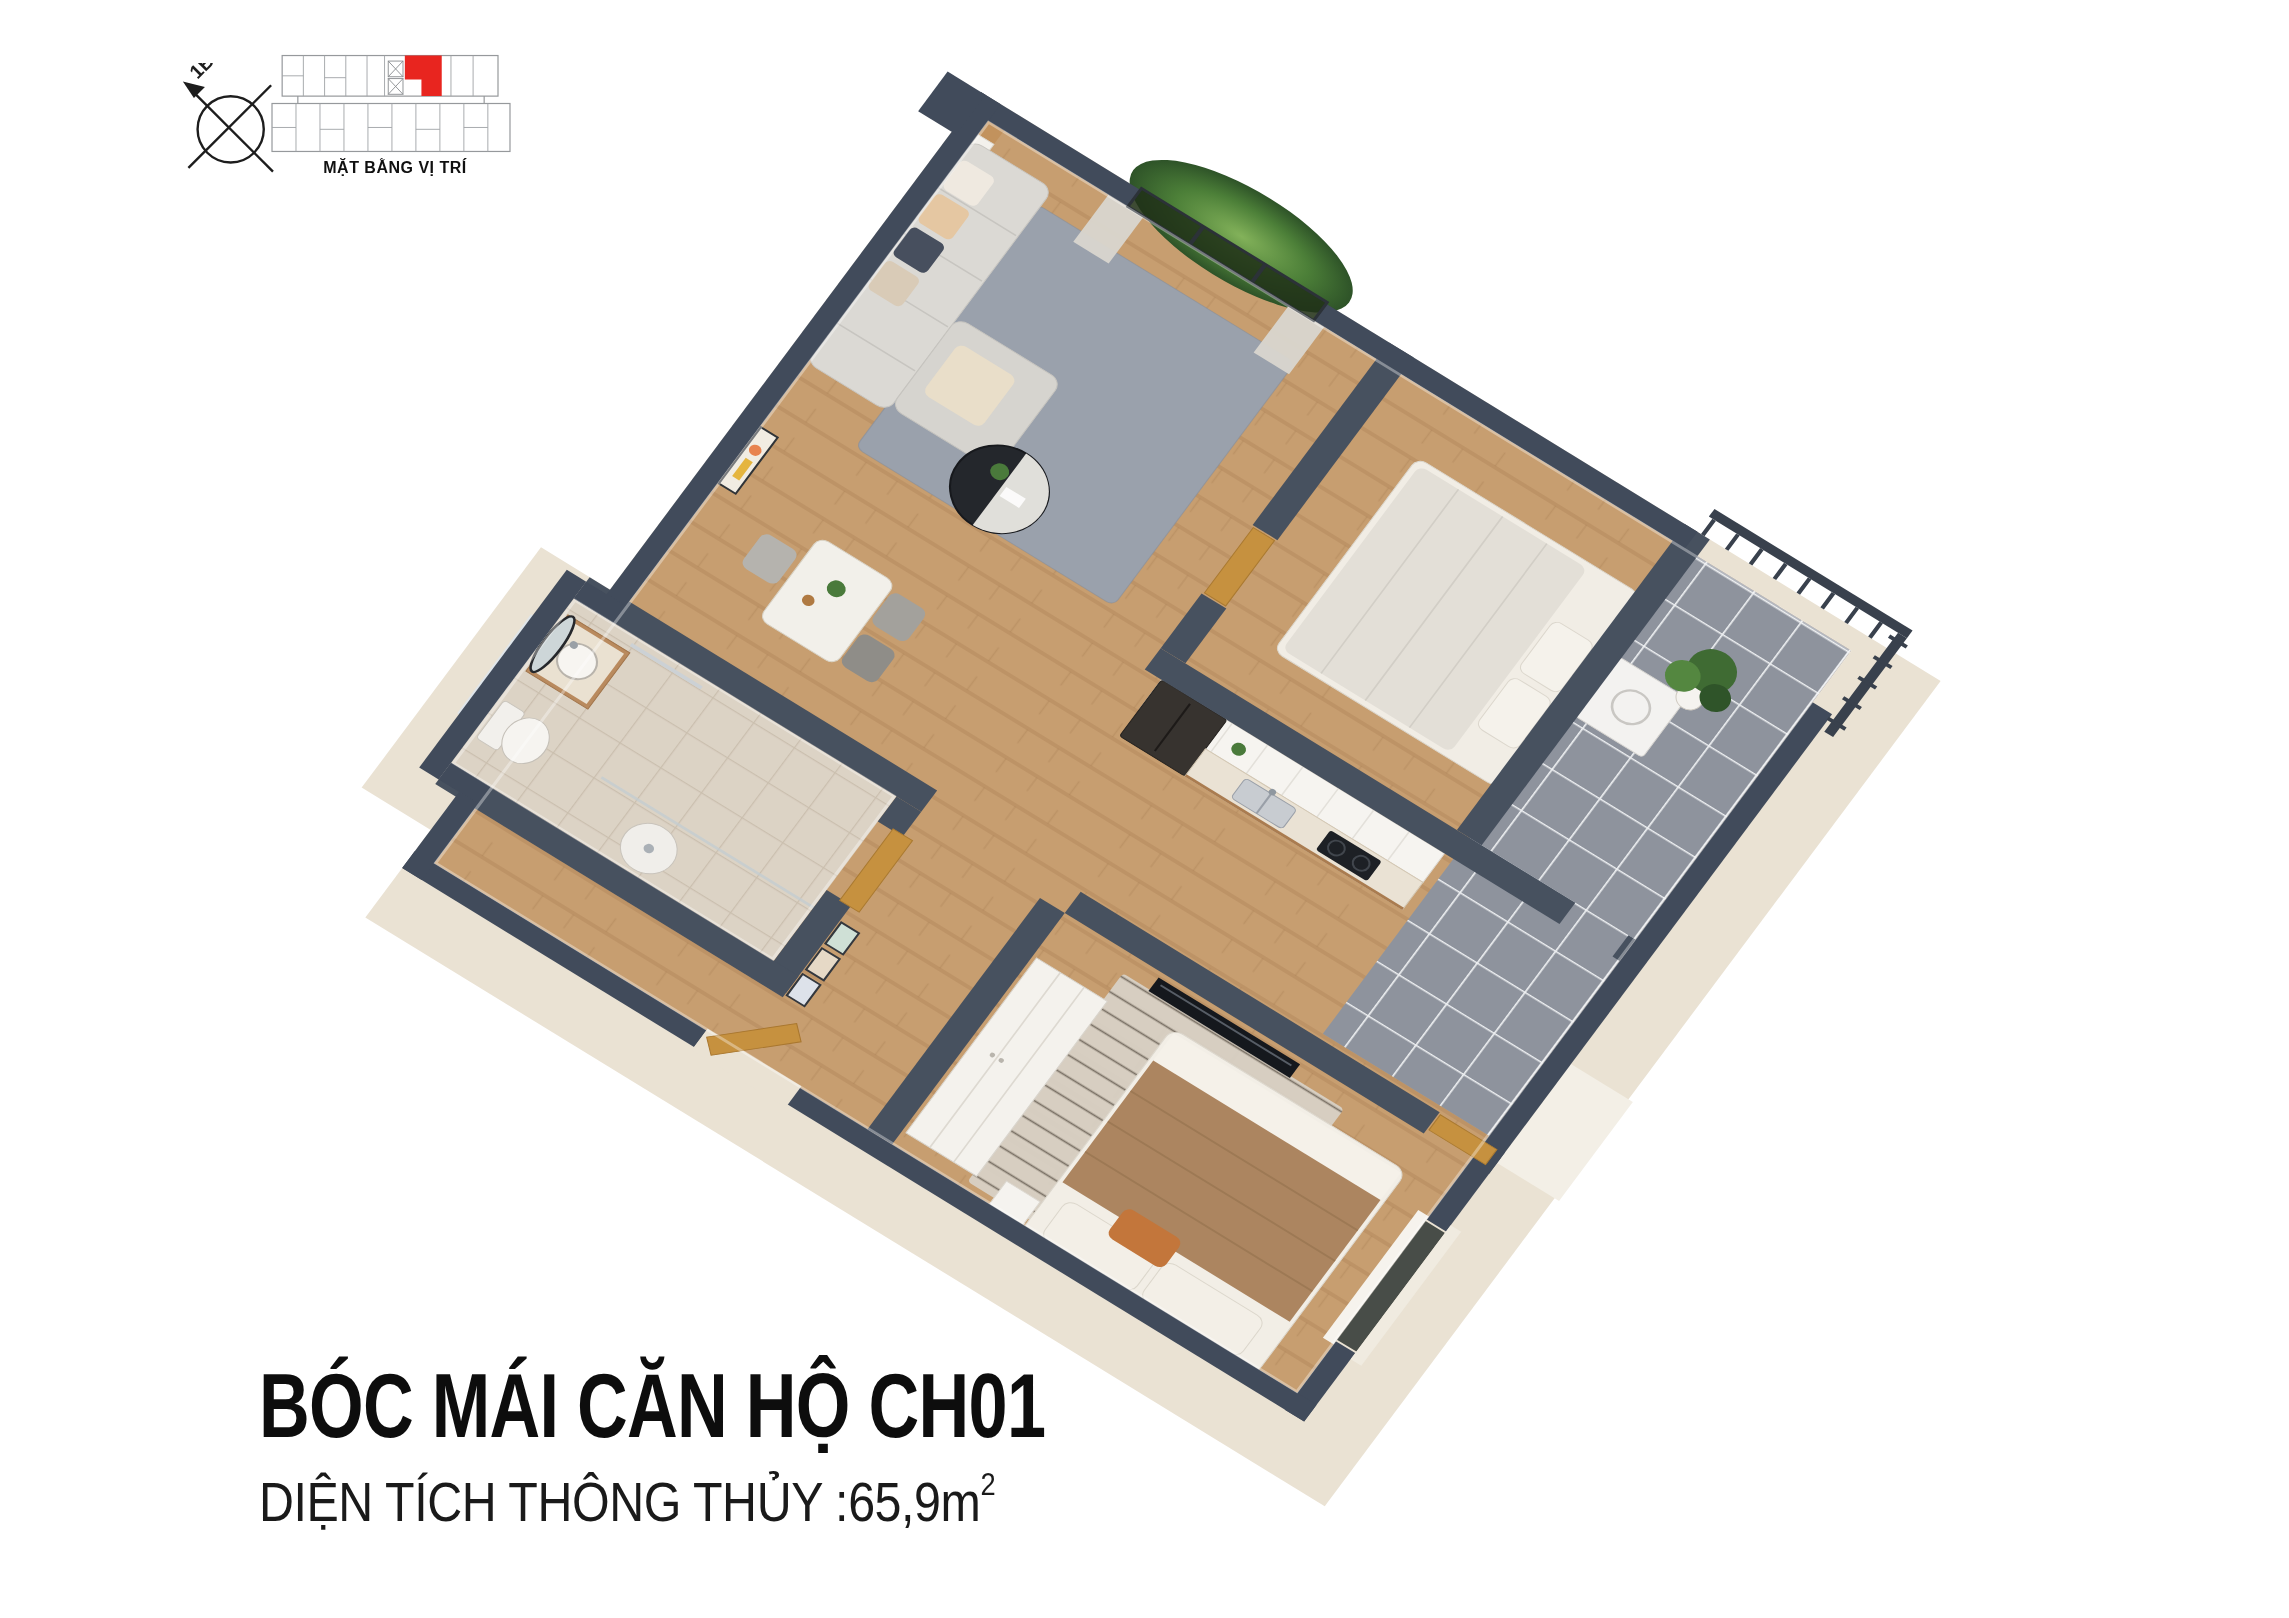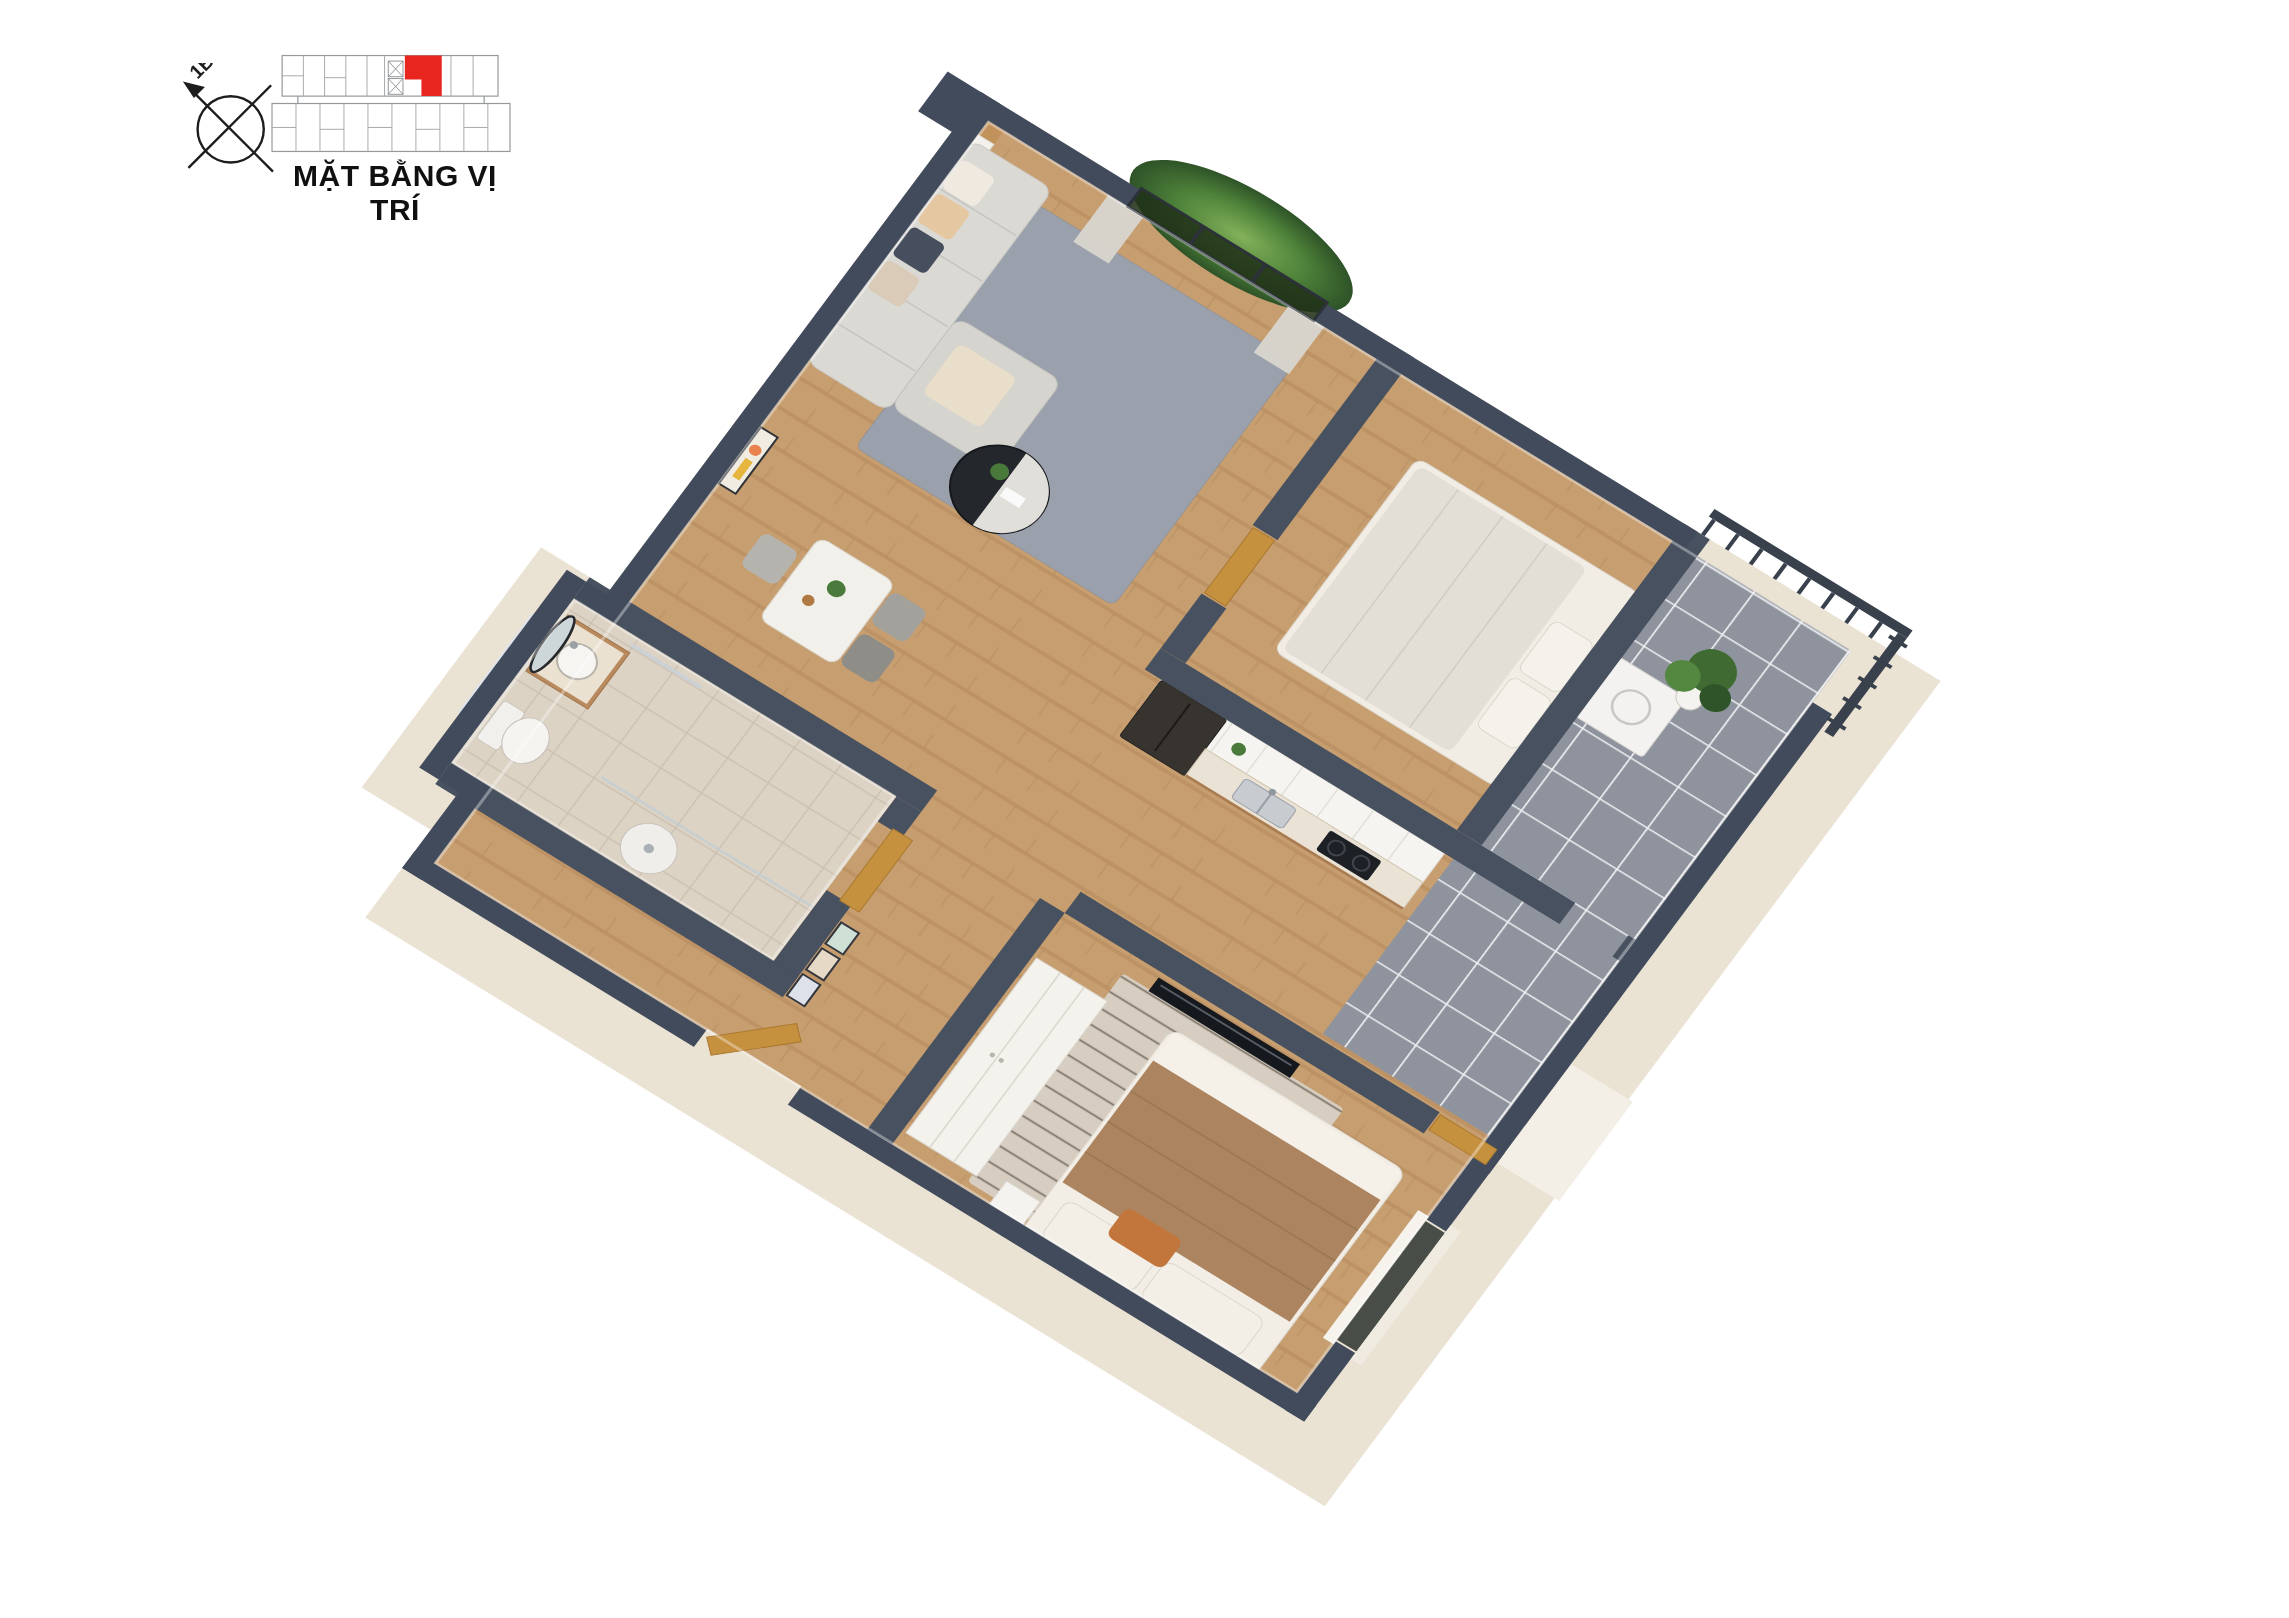--- a/index.html
+++ b/index.html
@@ -5,21 +5,21 @@
   html,body{margin:0;padding:0;background:#ffffff;}
   .stage{
     position:relative;width:2290px;height:1619px;overflow:hidden;background:#ffffff;
     font-family:"Liberation Sans","DejaVu Sans",sans-serif;
   }
   .locator{position:absolute;left:157px;top:46px;width:388px;height:157px;}
   .compass{position:absolute;left:13px;top:16.6px;width:114px;height:118px;}
   .miniplan{position:absolute;left:113px;top:3.7px;width:242px;height:107px;}
   .locator-label{
     position:absolute;left:127px;top:113px;width:222px;text-align:center;
-    font-size:30px;font-weight:bold;color:#101010;letter-spacing:0.5px;
+    font-size:16px;font-weight:bold;color:#101010;letter-spacing:0.5px;
   }
   .plan-svg{position:absolute;left:0;top:0;}
   .footer{position:absolute;left:259px;top:1359px;}
   .footer-title{
     font-size:90px;font-weight:bold;color:#0d0d0d;letter-spacing:-0.9px;white-space:nowrap;
     transform:scaleX(.78);transform-origin:left top;line-height:1.05;
   }
   .footer-area{
     margin-top:13px;font-size:55px;font-weight:400;color:#1a1a1a;white-space:nowrap;
     transform:scaleX(.88);transform-origin:left top;letter-spacing:-0.5px;
@@ -308,14 +308,20 @@
         <line x1="519" y1="-524" x2="519" y2="-404" stroke-width="20" stroke-dasharray="4 23" fill="none"></line>
       </g>
 
       <g stroke="#ffffff" stroke-opacity=".35" stroke-width="3" fill="none">
         <rect x="-487" y="-487" width="974" height="974"></rect>
         <rect x="-531" y="173" width="361" height="214"></rect>
       </g>
     </g>
   </svg>
 
+  <div class="footer">
+    <div class="footer-title">BÓC MÁI CĂN HỘ CH01</div>
+    <div class="footer-area">
+      <span>DIỆN TÍCH THÔNG THỦY :65,9m</span><sup>2</sup>
+    </div>
+  </div>
 </div>
 
 
 </body></html>

